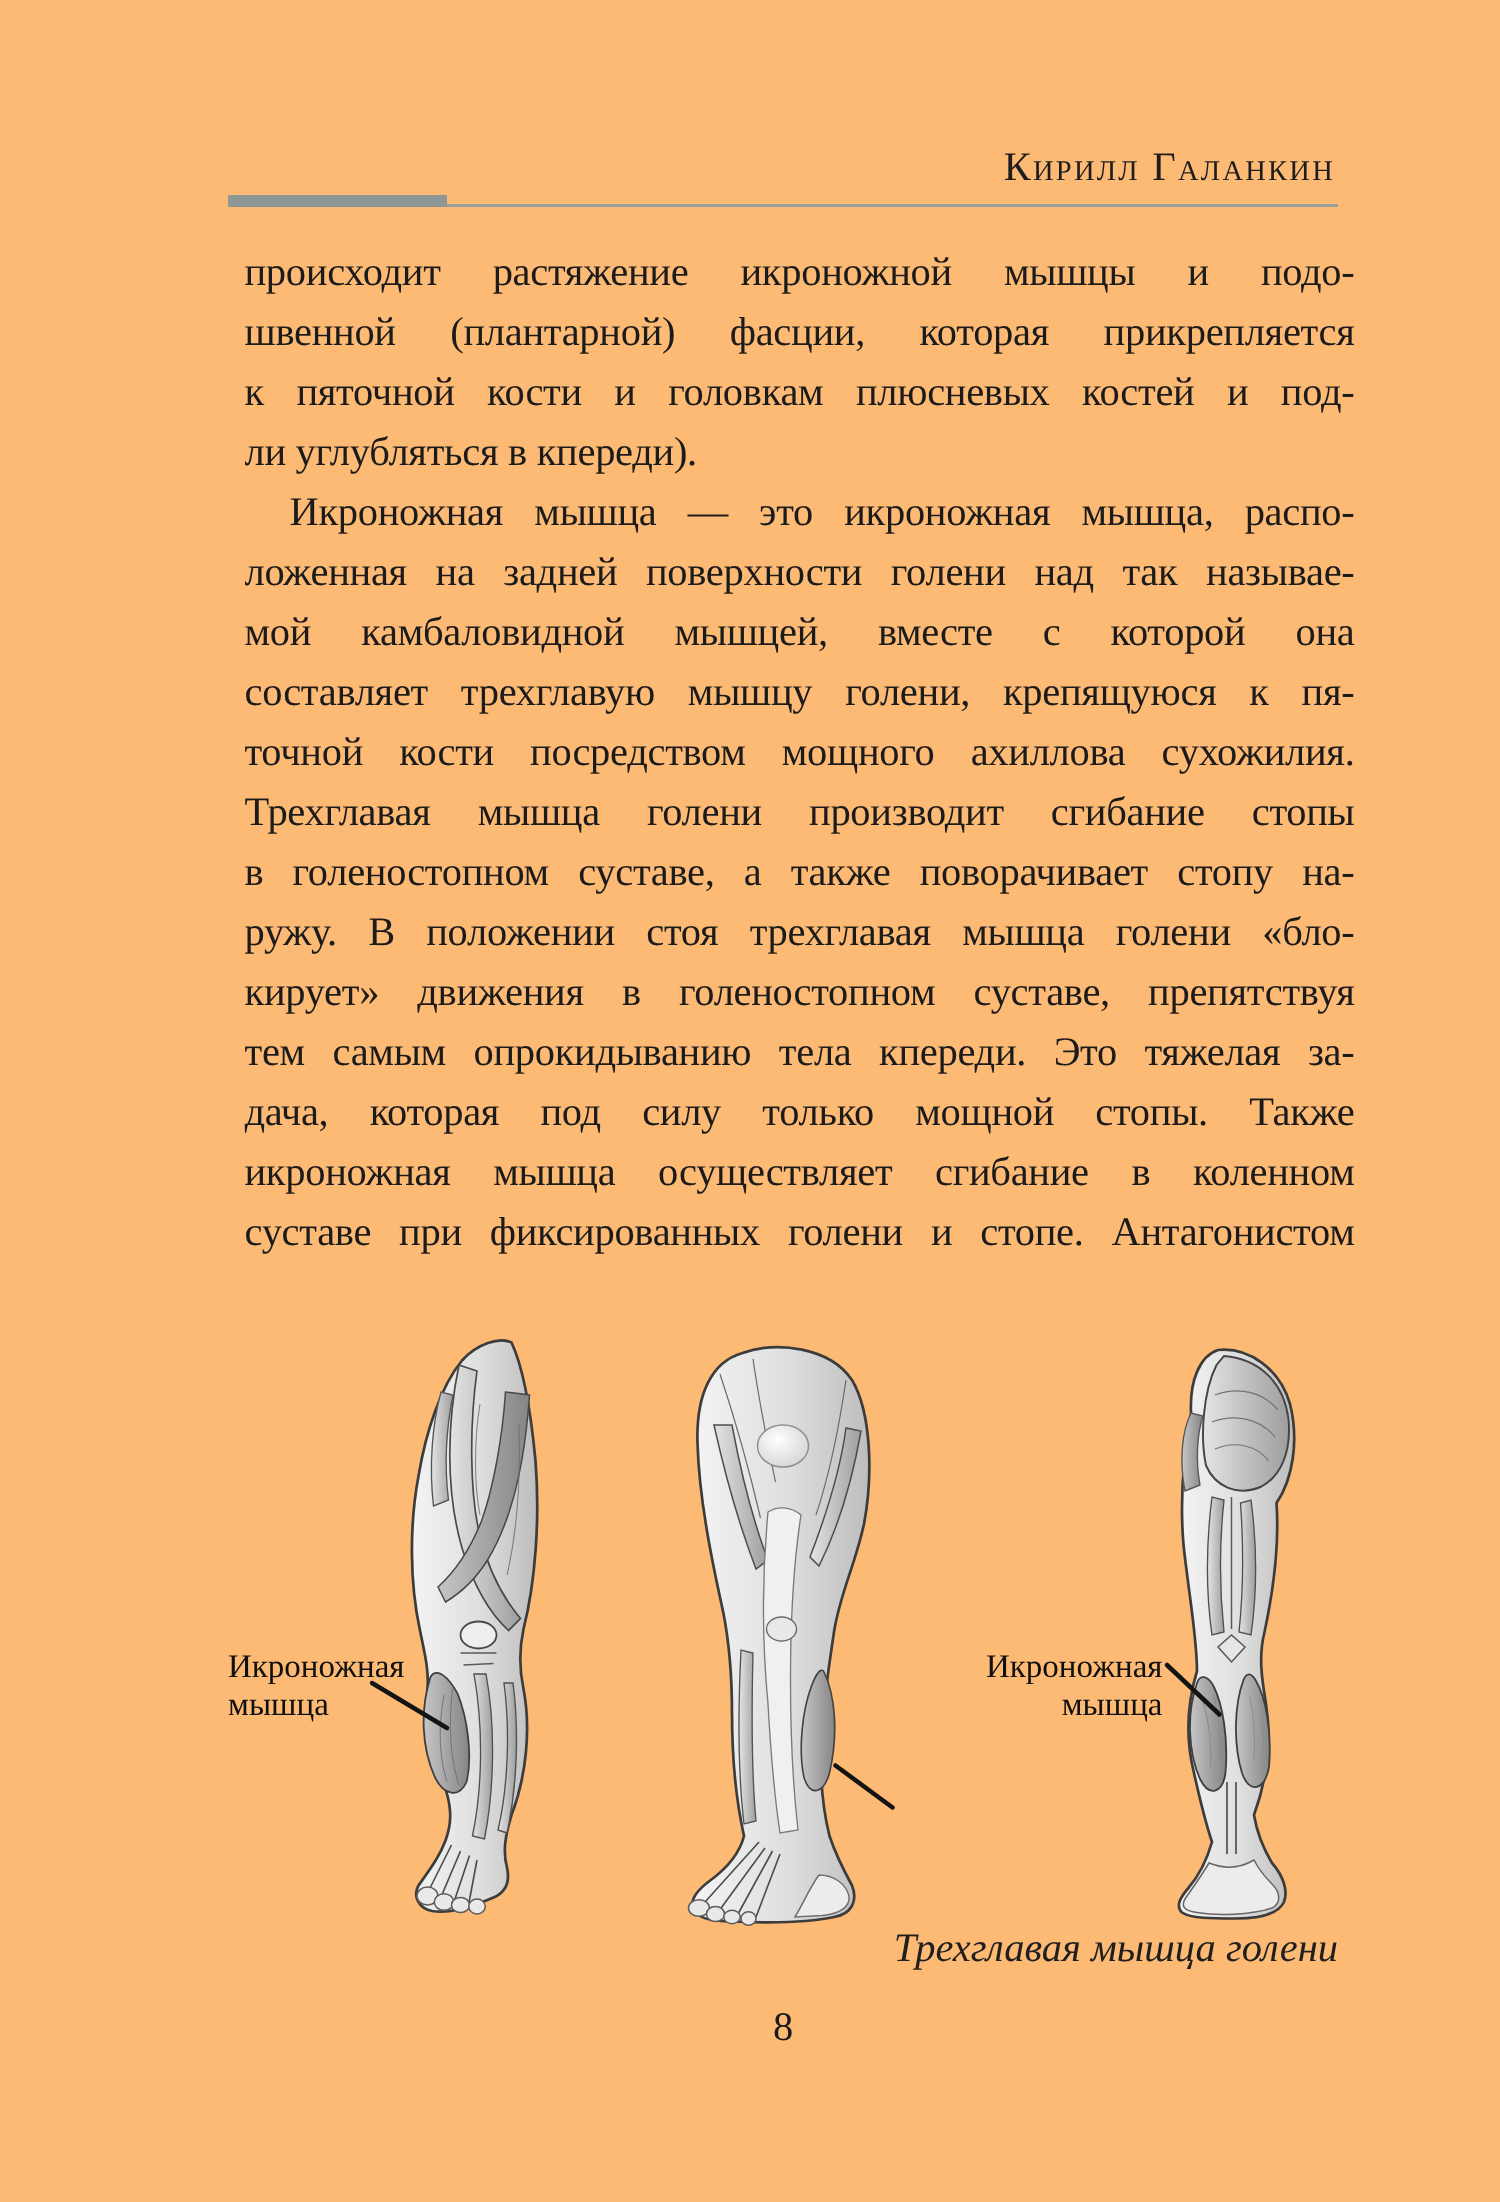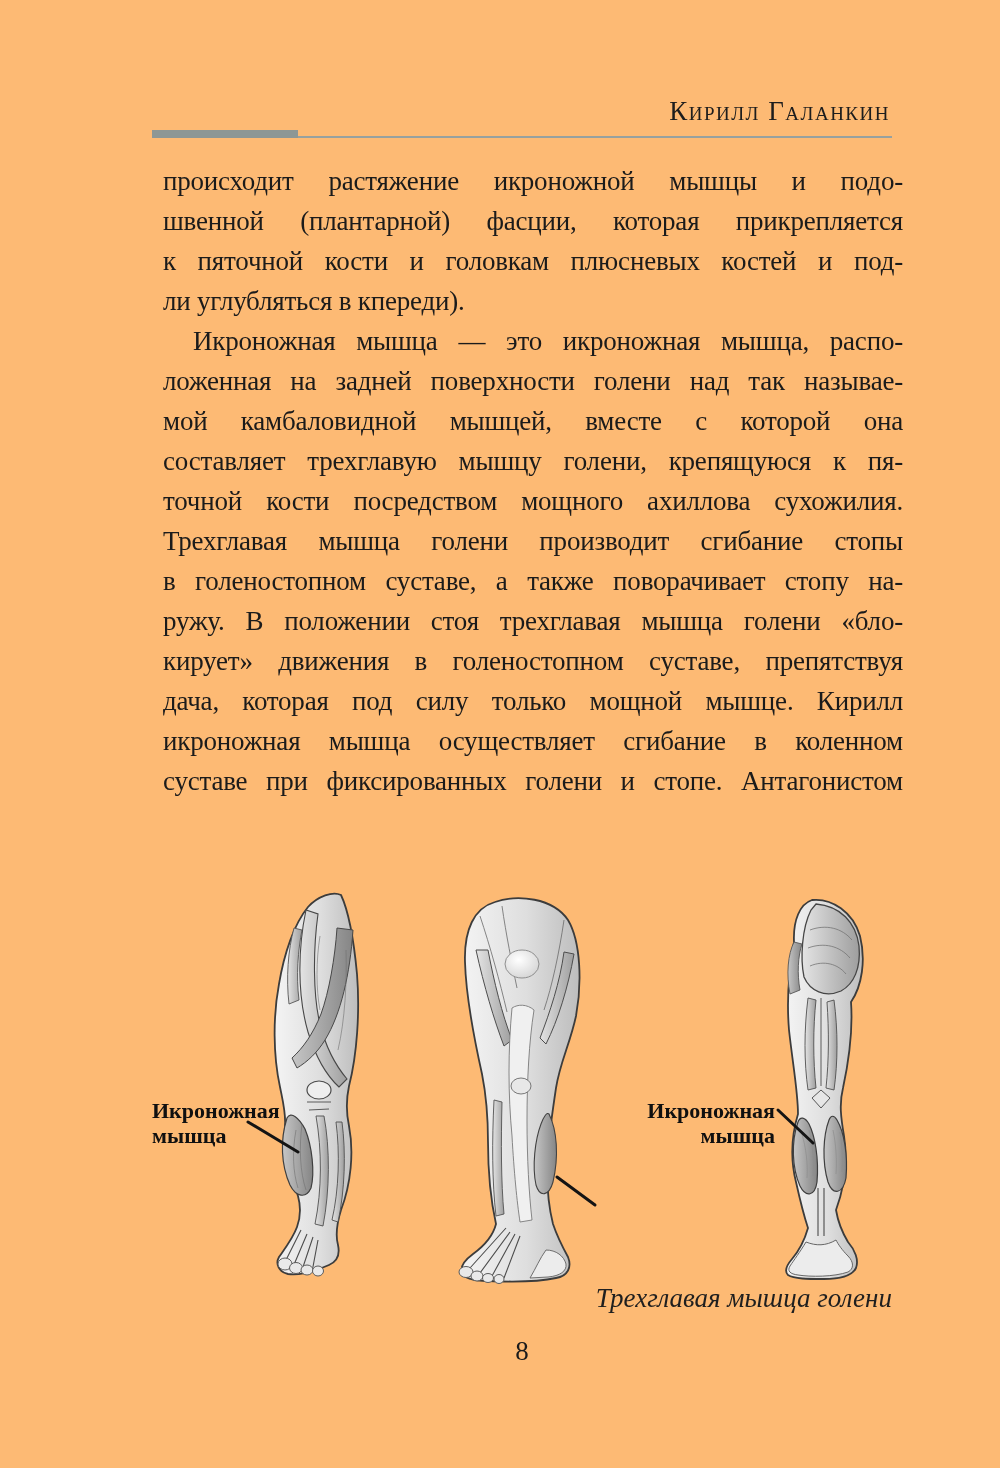--- a/index.html
+++ b/index.html
@@ -20,21 +20,21 @@
   .body-text { position:absolute; left:163px; top:161px; width:740px; font-size:27px; }
   .line {
     height:40px; line-height:40px; overflow:hidden;
     text-align:justify; text-align-last:justify; letter-spacing:-0.2px;
   }
   .line.lastleft { text-align-last:left; }
   .line.indent { text-indent:30px; }
   
   .fig-svg { position:absolute; left:150px; top:890px; width:750px; height:400px; }
   .fig-label {
-    position:absolute; font-weight:bold; font-size:22px; line-height:25px; color:#101010;
+    position:absolute; font-weight:normal; font-size:22px; line-height:25px; color:#101010;
   }
   .fig-label.left  { left:152px; top:1098px; width:138px; text-align:left; }
   .fig-label.right { left:615px; top:1098px; width:160px; text-align:right; }
   .caption {
     position:absolute; left:152px; top:1283px; width:740px; text-align:right;
     font-style:italic; font-size:27px; color:#1f1f1f;
   }
   .pagenum {
     position:absolute; left:152px; top:1336px; width:740px; text-align:center;
     font-size:27px; color:#1b1b1b;
@@ -59,21 +59,22 @@
       <div class="line lastleft">ли углубляться в кпереди).</div>
       <div class="line indent">Икроножная мышца — это икроножная мышца, распо-</div>
       <div class="line">ложенная на задней поверхности голени над так называе-</div>
       <div class="line">мой камбаловидной мышцей, вместе с которой она</div>
       <div class="line">составляет трехглавую мышцу голени, крепящуюся к пя-</div>
       <div class="line">точной кости посредством мощного ахиллова сухожилия.</div>
       <div class="line">Трехглавая мышца голени производит сгибание стопы</div>
       <div class="line">в голеностопном суставе, а также поворачивает стопу на-</div>
       <div class="line">ружу. В положении стоя трехглавая мышца голени «бло-</div>
       <div class="line">кирует» движения в голеностопном суставе, препятствуя</div>
-      <div class="line">дача, которая под силу только мощной мышце. Кирилл</div>
+      <div class="line">тем самым опрокидыванию тела кпереди. Это тяжелая за-</div>
+      <div class="line">дача, которая под силу только мощной стопы. Также</div>
       <div class="line">икроножная мышца осуществляет сгибание в коленном</div>
       <div class="line">суставе при фиксированных голени и стопе. Антагонистом</div>
     </div>
 
   <svg class="fig-svg" viewBox="0 0 750 400">
     <defs>
       <linearGradient id="gA" x1="0" y1="0" x2="1" y2="0">
         <stop offset="0" stop-color="#f4f4f4"></stop>
           <stop offset="0.55" stop-color="#dedede"></stop>
           <stop offset="1" stop-color="#bdbdbd"></stop>

